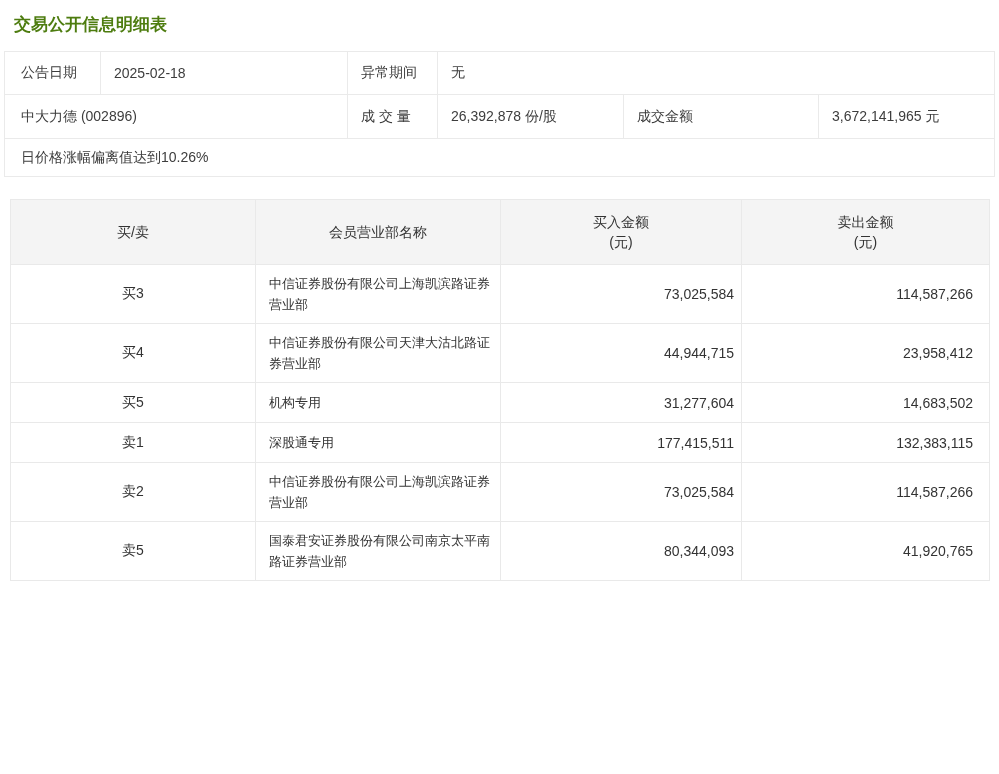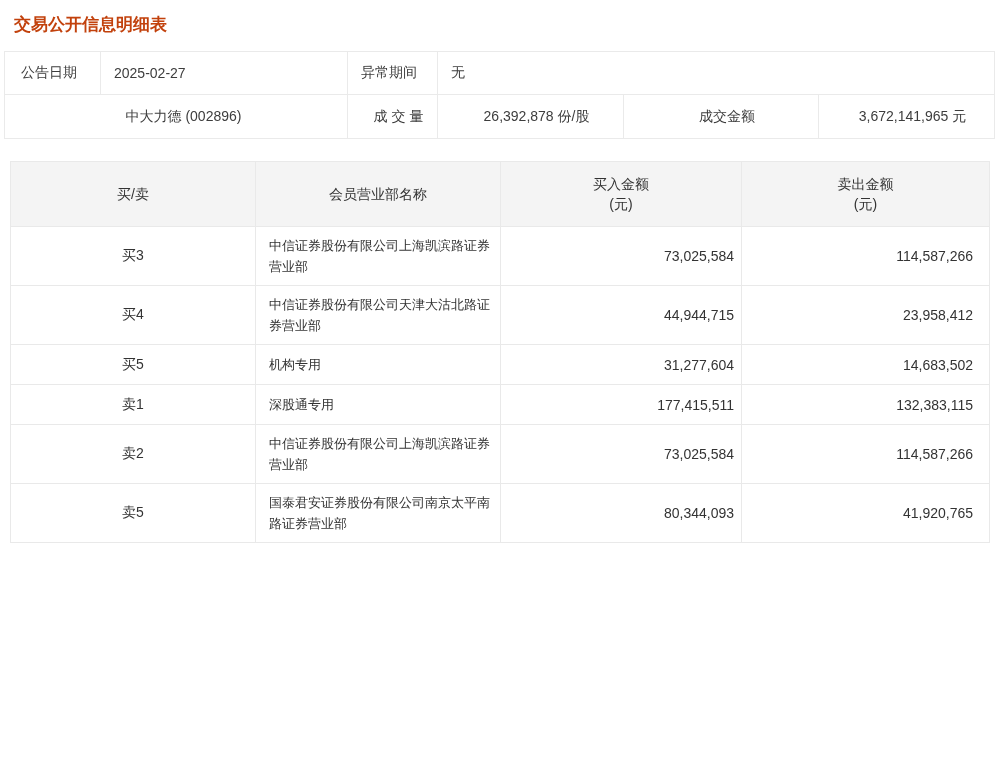--- a/index.html
+++ b/index.html
@@ -6,31 +6,31 @@
   body {
     width: 999px; height: 774px; overflow: hidden;
     font-family: "Liberation Sans", "DejaVu Sans", sans-serif;
     color: #333;
     -webkit-font-smoothing: antialiased;
   }
   .page-title {
     margin: 13px 0 0 14px;
     font-size: 17px;
     font-weight: bold;
-    color: #c2410c;
+    color: #4d7c0f;
   }
   table { border-collapse: collapse; table-layout: fixed; }
   td, th { border: 1px solid #eaeaea; font-size: 14px; color: #3d3d3d; }
 
   
   .info-table { width: 990px; margin: 15px 0 0 4px; border-radius: 27px; }
   .info-table td { padding-left: 13px; }
   .info-table td.first { padding-left: 16px; }
   .info-table tr.r1 { height: 43px; }
-  .info-table tr.r2 { height: 44px; text-align: center; }
+  .info-table tr.r2 { height: 44px; }
   .info-table tr.r3 { height: 38px; }
 
   
   .main-table { width: 979px; margin: 22px 0 0 10px; }
   .main-table th {
     height: 62px; background: #f4f4f4; font-weight: normal;
     text-align: center; line-height: 20px; color: #333;
     border-color: #e9e9e9;
   }
   .main-table td { border-color: #e9e9e9; color: #333; }
@@ -55,30 +55,33 @@
     <col style="width:96px">
       <col style="width:247px">
       <col style="width:90px">
     <col style="width:186px">
       <col style="width:195px">
       <col style="width:176px">
   </colgroup>
   <tbody>
       <tr class="r1">
     <td class="first">公告日期</td>
-    <td>2025-02-27</td>
+    <td>2025-02-18</td>
     <td>异常期间</td>
     <td colspan="3">无</td>
   </tr>
   <tr class="r2">
     <td class="first" colspan="2">中大力德 (002896)</td>
     <td>成 交 量</td>
     <td>26,392,878 份/股</td>
     <td>成交金额</td>
     <td>3,672,141,965 元</td>
+  </tr>
+  <tr class="r3">
+    <td class="first" colspan="6">日价格涨幅偏离值达到10.26%</td>
   </tr>
 </tbody>
   </table>
 
 <table class="main-table">
   <colgroup>
     <col style="width:245px">
       <col style="width:245px">
       <col style="width:241px">
       <col style="width:248px">

